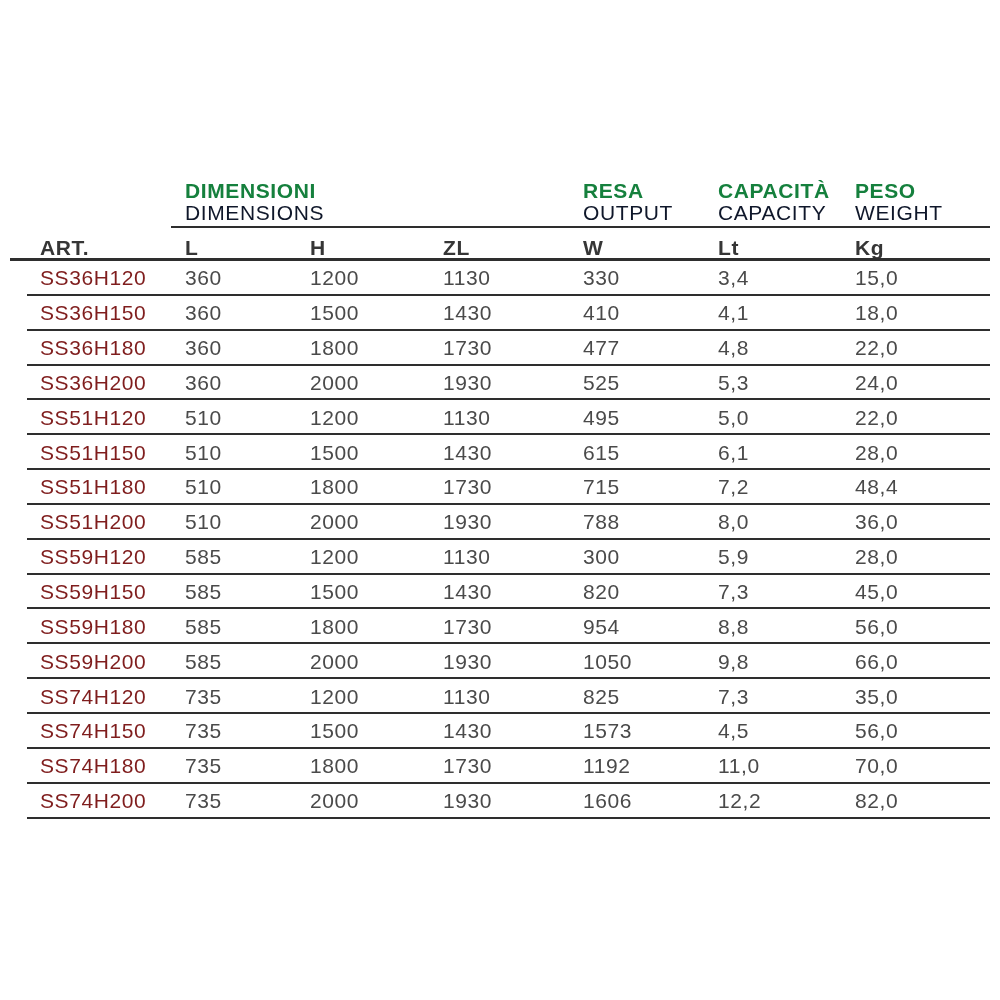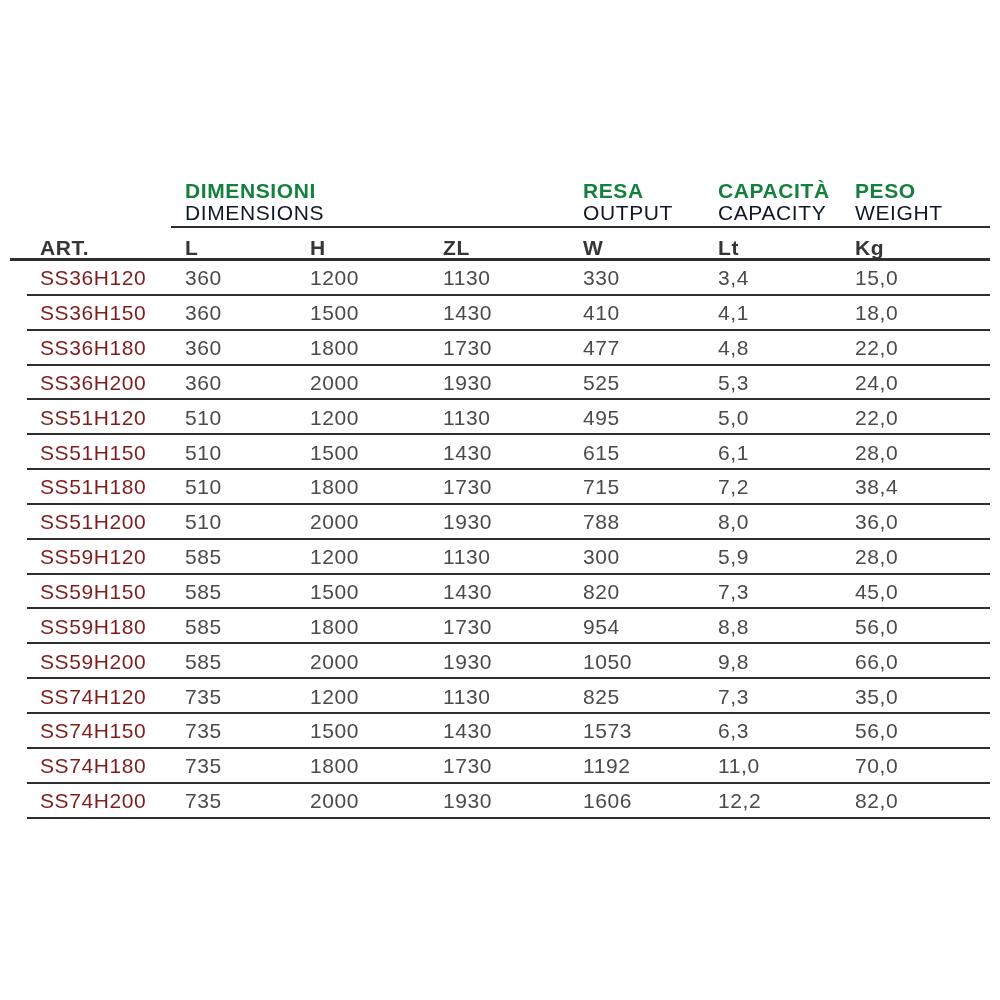--- a/index.html
+++ b/index.html
@@ -194,21 +194,21 @@
       <div class="rule"></div>
     </div>
 
     <div class="row">
       <span class="cell art x0">SS51H180</span>
       <span class="cell x1">510</span>
       <span class="cell x2">1800</span>
       <span class="cell x3">1730</span>
       <span class="cell x4">715</span>
       <span class="cell x5">7,2</span>
-      <span class="cell x6">38,4</span>
+      <span class="cell x6">48,4</span>
       <div class="rule"></div>
     </div>
 
     <div class="row">
       <span class="cell art x0">SS51H200</span>
       <span class="cell x1">510</span>
       <span class="cell x2">2000</span>
       <span class="cell x3">1930</span>
       <span class="cell x4">788</span>
       <span class="cell x5">8,0</span>
@@ -270,21 +270,21 @@
       <span class="cell x6">35,0</span>
       <div class="rule"></div>
     </div>
 
     <div class="row">
       <span class="cell art x0">SS74H150</span>
       <span class="cell x1">735</span>
       <span class="cell x2">1500</span>
       <span class="cell x3">1430</span>
       <span class="cell x4">1573</span>
-      <span class="cell x5">6,3</span>
+      <span class="cell x5">4,5</span>
       <span class="cell x6">56,0</span>
       <div class="rule"></div>
     </div>
 
     <div class="row">
       <span class="cell art x0">SS74H180</span>
       <span class="cell x1">735</span>
       <span class="cell x2">1800</span>
       <span class="cell x3">1730</span>
       <span class="cell x4">1192</span>

